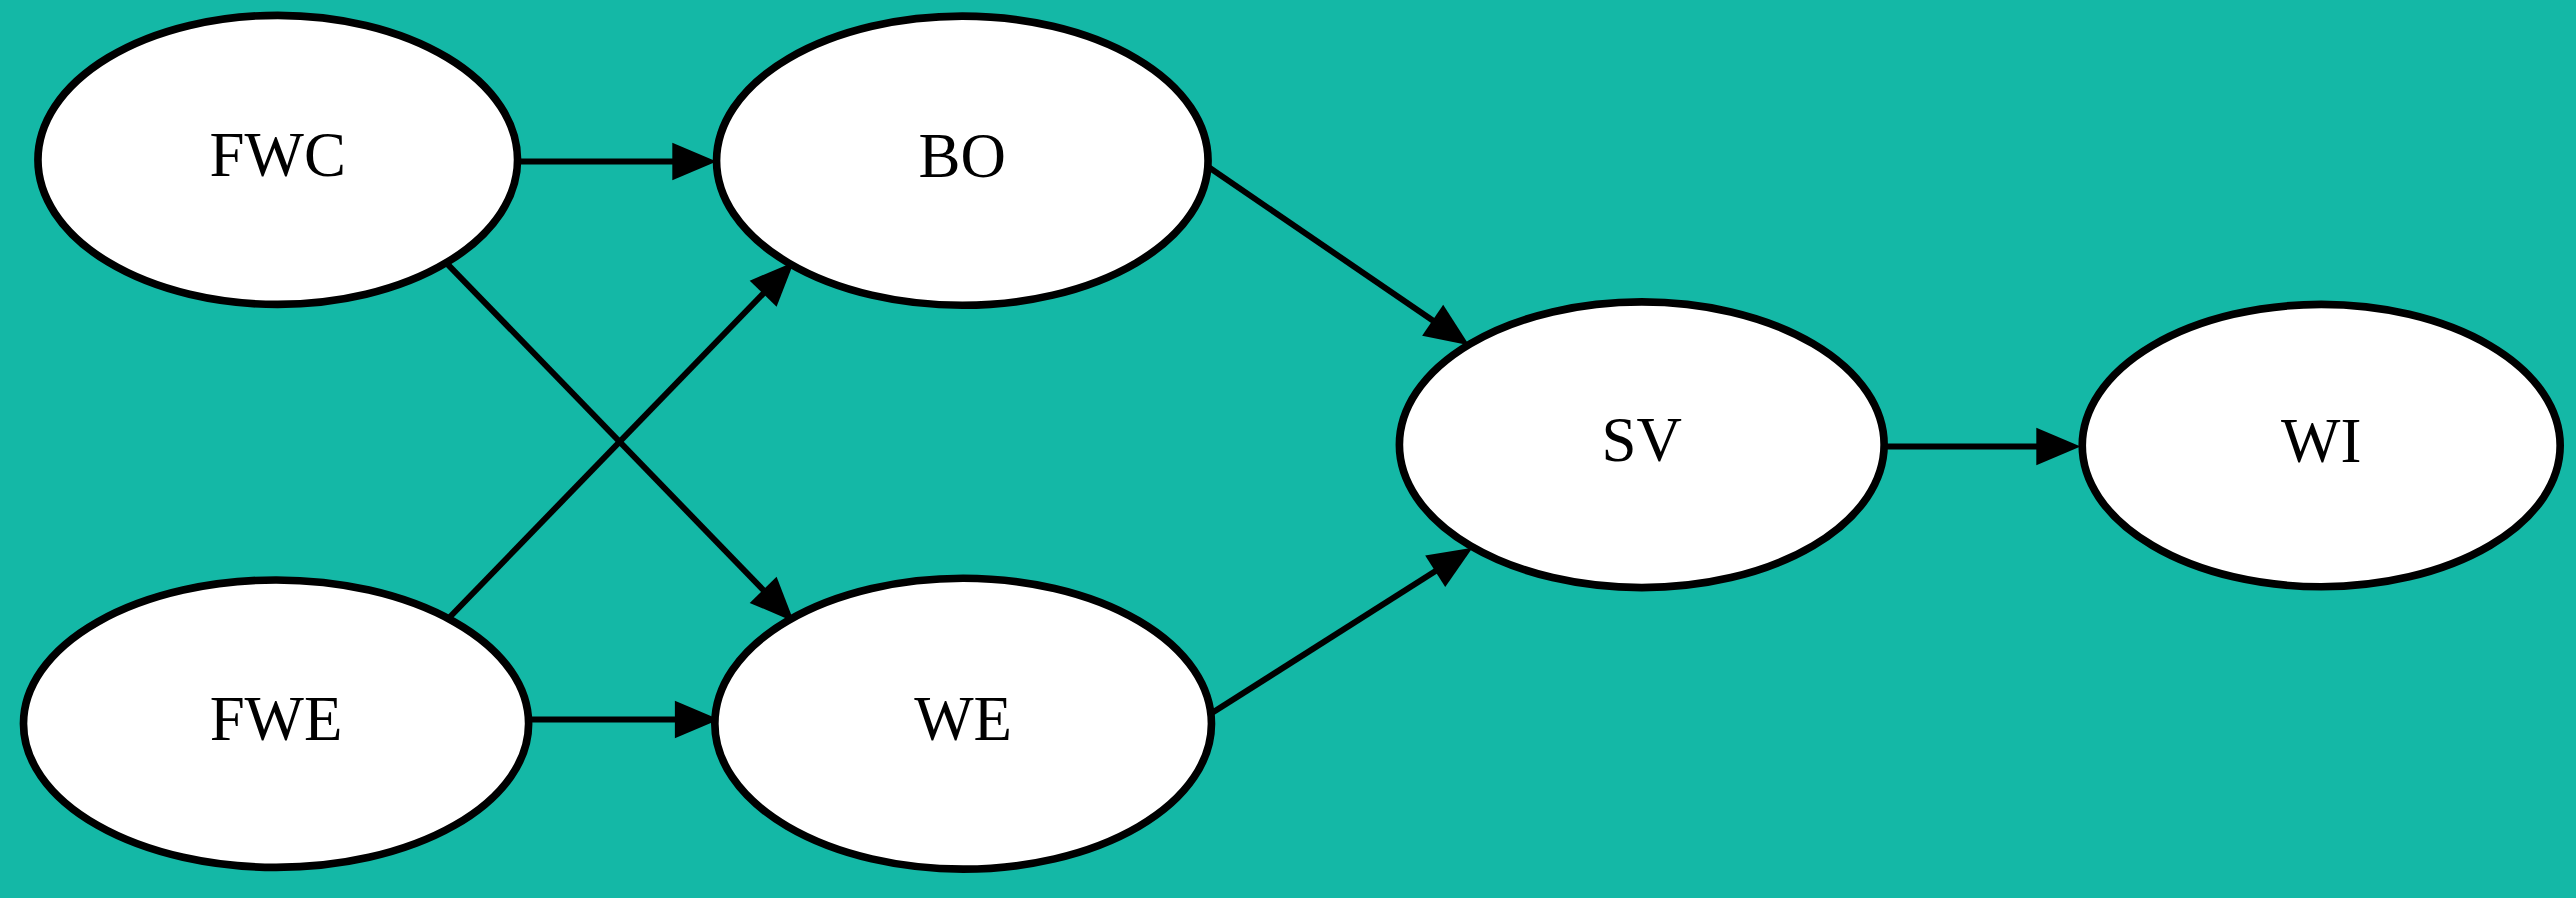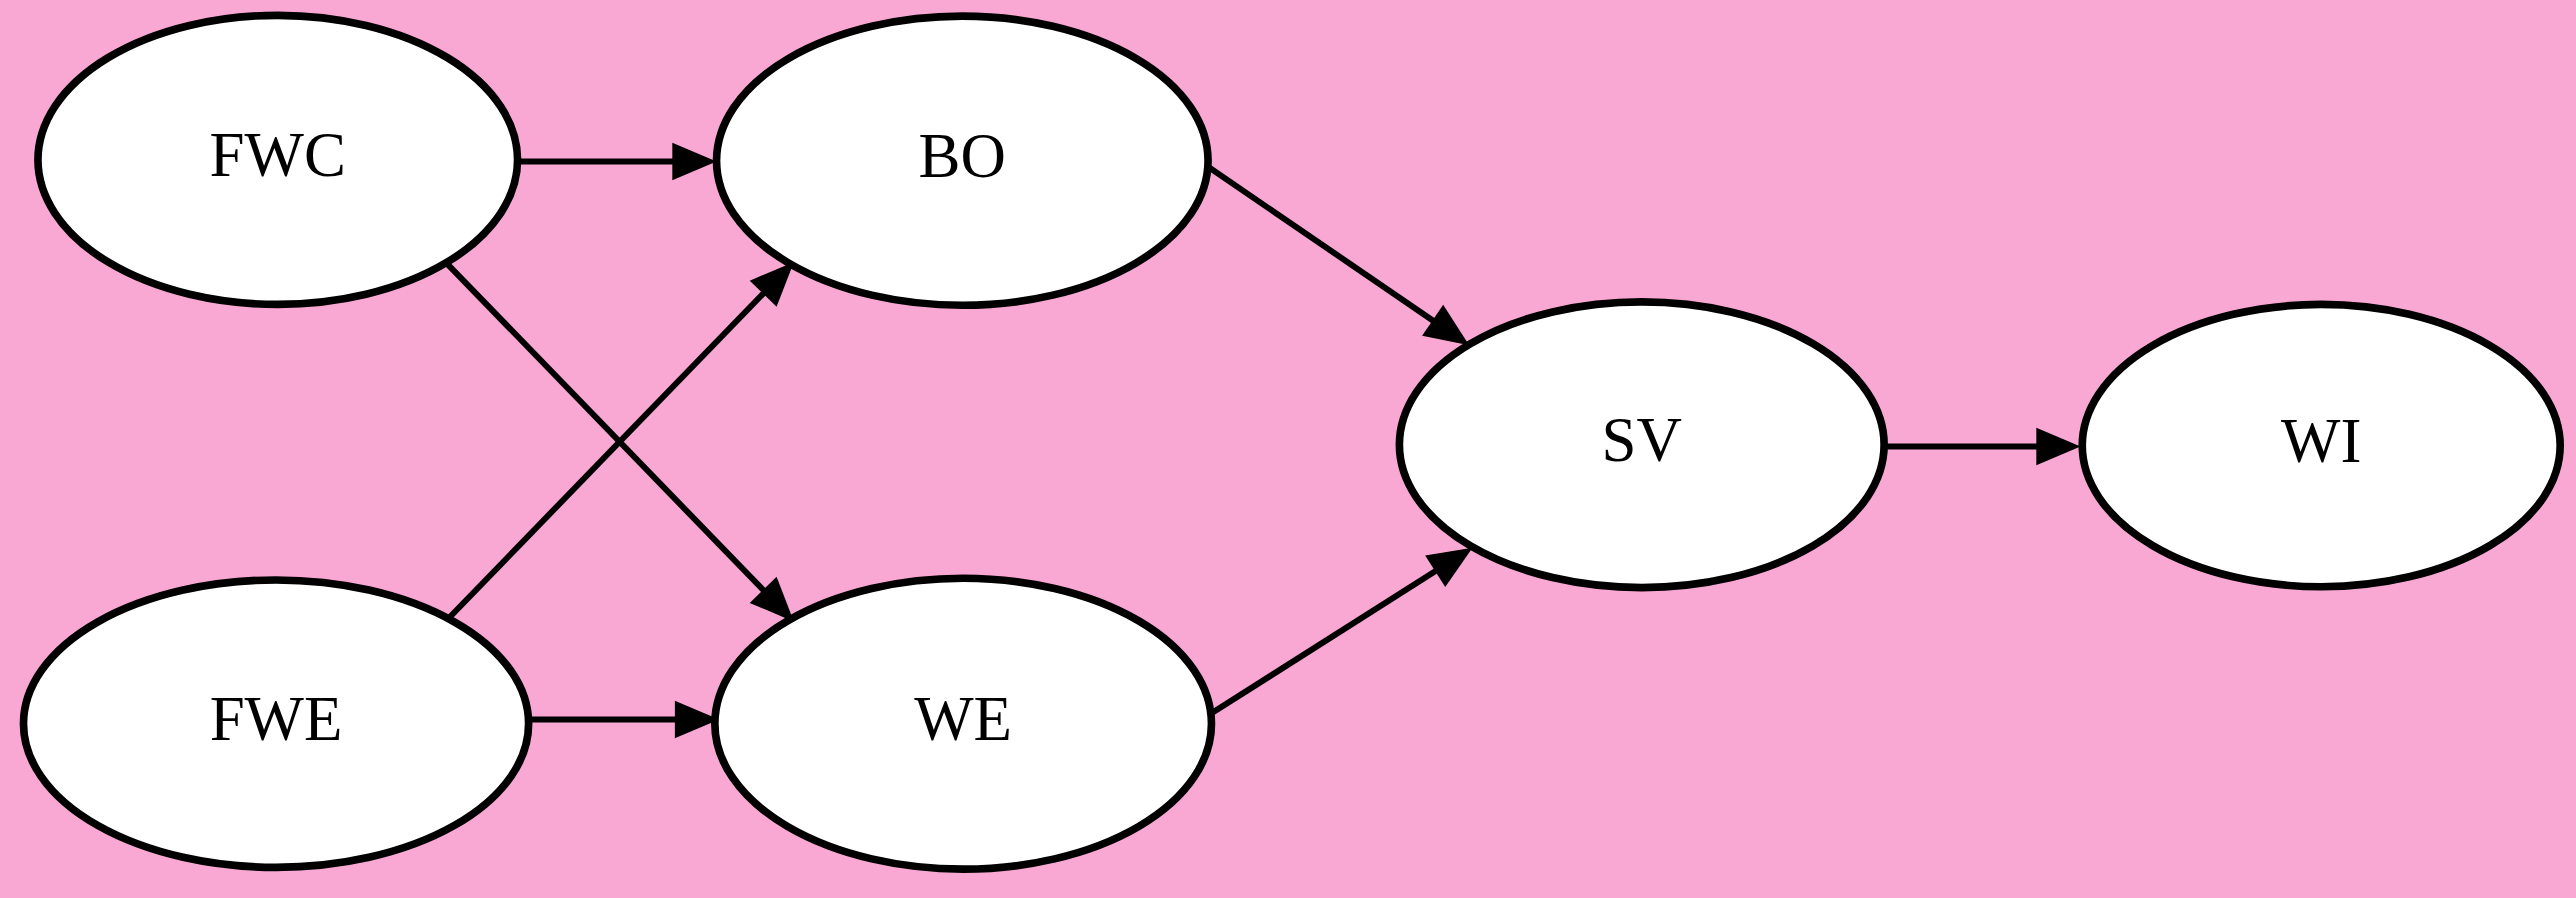--- a/index.html
+++ b/index.html
@@ -8,21 +8,21 @@
     padding: 0;
     background: #ffffff;
   }
   body {
     font-family: "Liberation Serif", "DejaVu Serif", serif;
   }
   #canvas-wrap {
     position: relative;
     width: 2576px;
     height: 898px;
-    background: #f9a8d4;
+    background: #14b8a6;
     overflow: hidden;
   }
   #graph-svg {
     display: block;
     width: 2576px;
     height: 898px;
   }
   .node-ellipse {
     fill: #ffffff;
     stroke: #000000;

